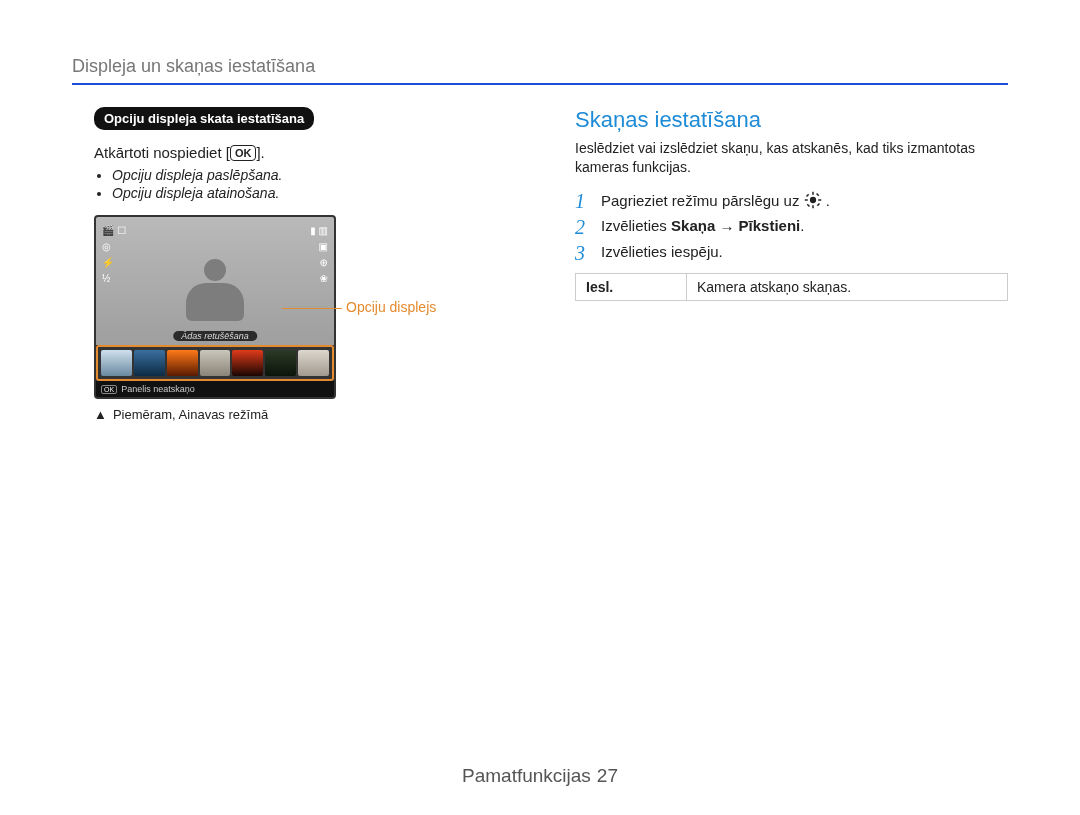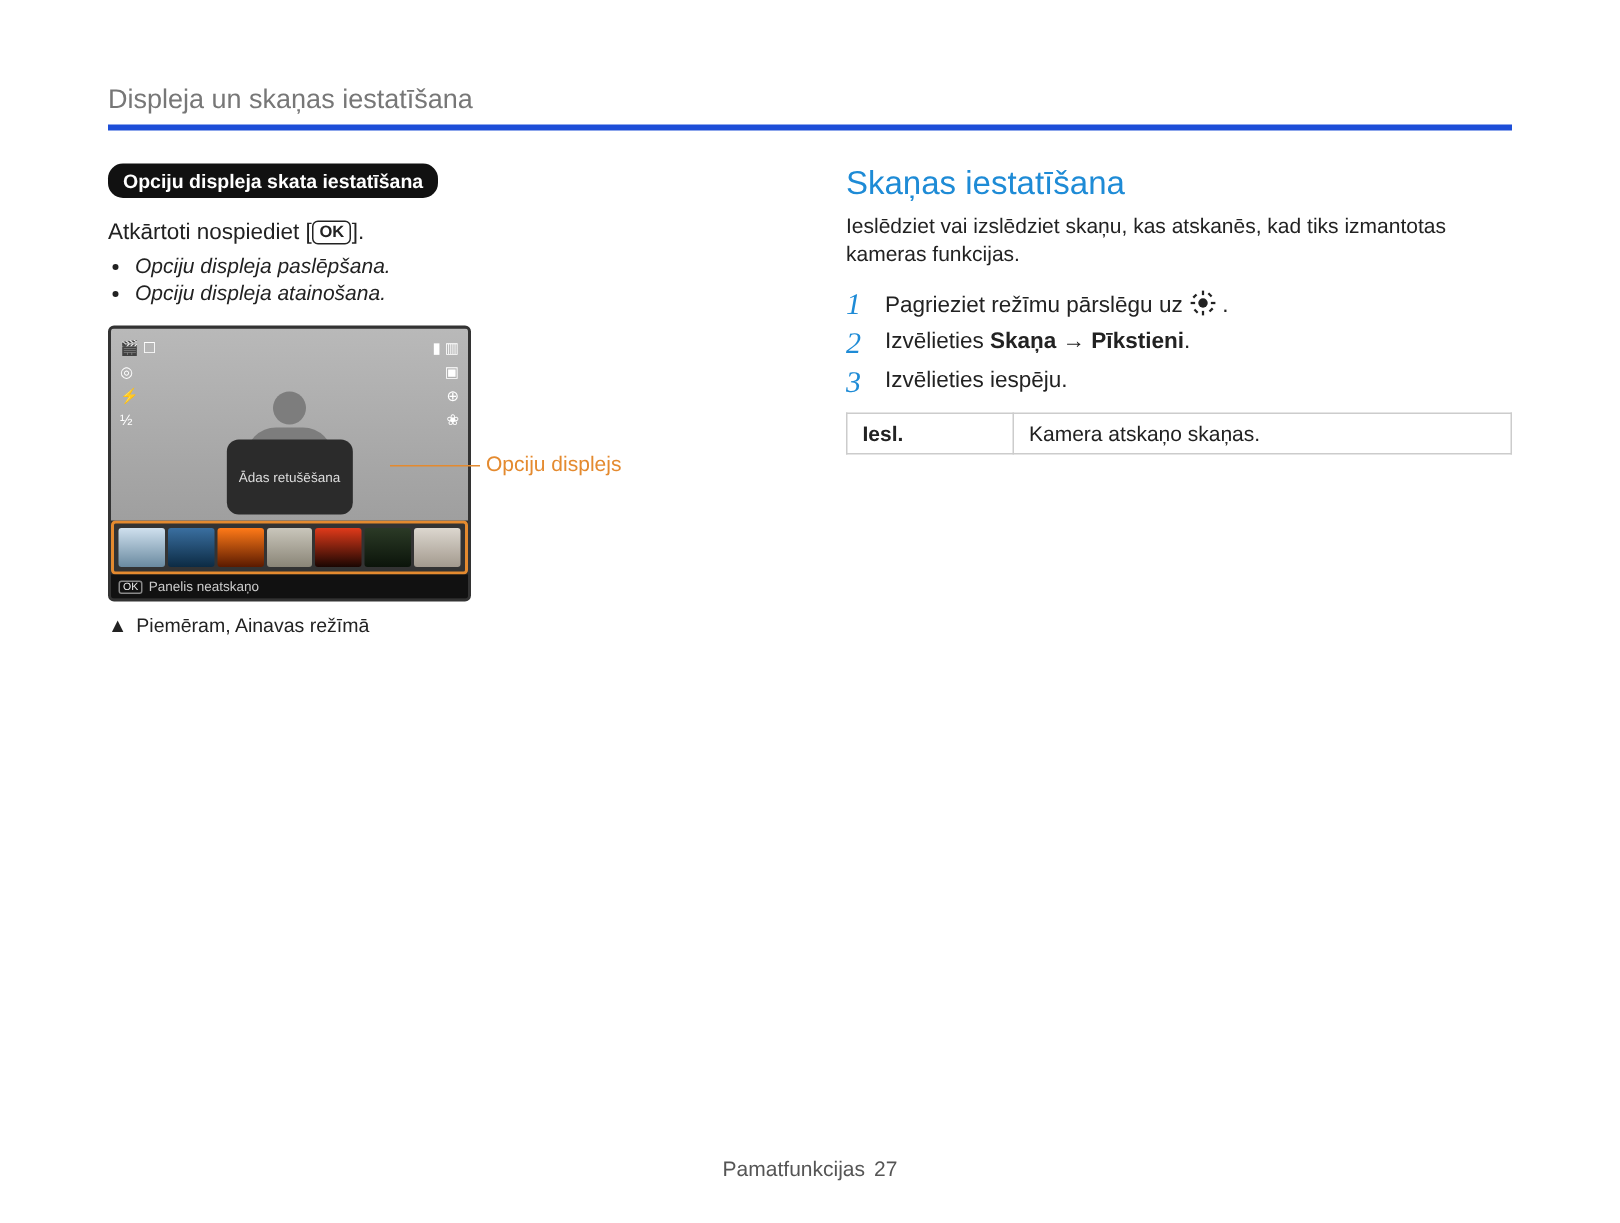--- a/index.html
+++ b/index.html
@@ -15,27 +15,28 @@
   .page {
     box-sizing: border-box;
     padding: 56px 72px 30px 72px;
     width: 1080px;
     height: 815px;
     position: relative;
   }
   .header-title {
     font-size: 18px;
     color: #777;
-    border-bottom: 4px solid #1d4ed8;
+    border-bottom: 2px solid #1d4ed8;
     padding-bottom: 6px;
     margin-bottom: 22px;
   }
   .cols {
     display: flex;
     gap: 48px;
+    margin-left: 22px;
   }
   .col {
     flex: 1 1 0;
     min-width: 0;
   }
   .black-chip {
     display: inline-block;
     background: #111;
     color: #fff;
     font-size: 13px;
@@ -115,22 +116,23 @@
   .lcd-icons-l { left: 6px; top: 6px; }
   .lcd-icons-r { right: 6px; top: 6px; text-align: right; }
   .retouch-chip {
     position: absolute;
     left: 50%;
     bottom: 4px;
     transform: translateX(-50%);
     background: #2b2b2b;
     color: #ddd;
     font-size: 9px;
-    padding: 20px 8px;
+    padding: 0 8px;
     border-radius: 8px;
+    font-style: italic;
   }
   .thumbs {
     display: flex;
     padding: 3px;
     gap: 2px;
     background: #333;
     border: 2px solid #E48A2F;
     border-radius: 3px;
   }
   .thumb {
@@ -220,21 +222,21 @@
     border: 1px solid #ccc;
     padding: 5px 10px;
   }
   table.opts td.k { font-weight: bold; width: 90px; }
 
   .footer {
     position: absolute;
     left: 0; right: 0;
     bottom: 28px;
     text-align: center;
-    font-size: 14px;
+    font-size: 19px;
     color: #555;
   }
   .footer .num { margin-left: 6px; }
 </style>
 </head>
 <body>
 
 <div class="page">
   <div class="header-title">Displeja un skaņas iestatīšana</div>
 

